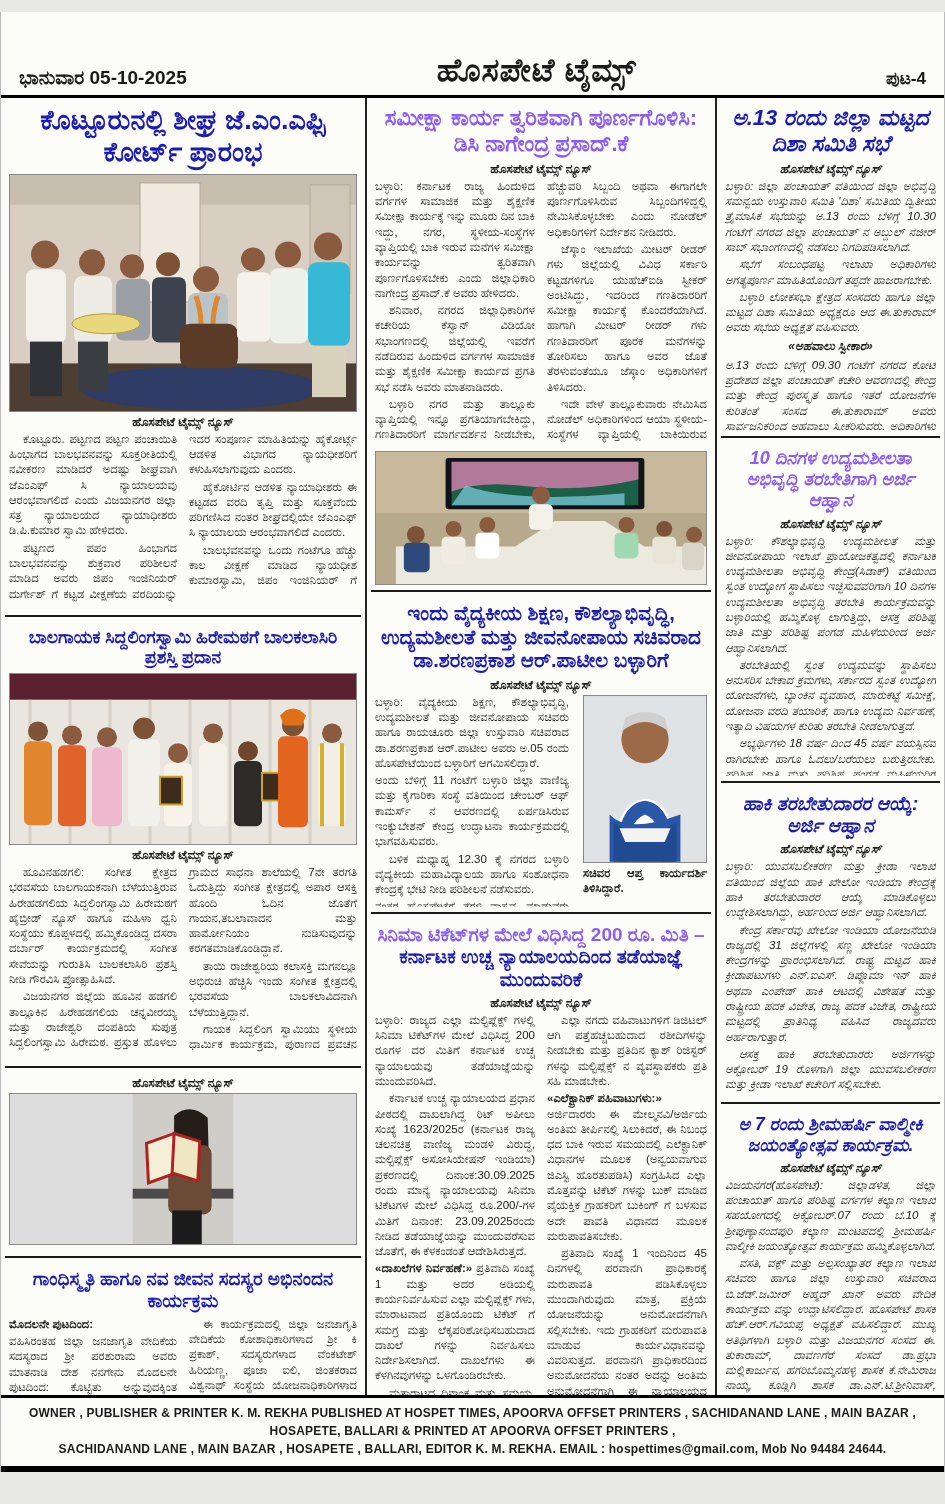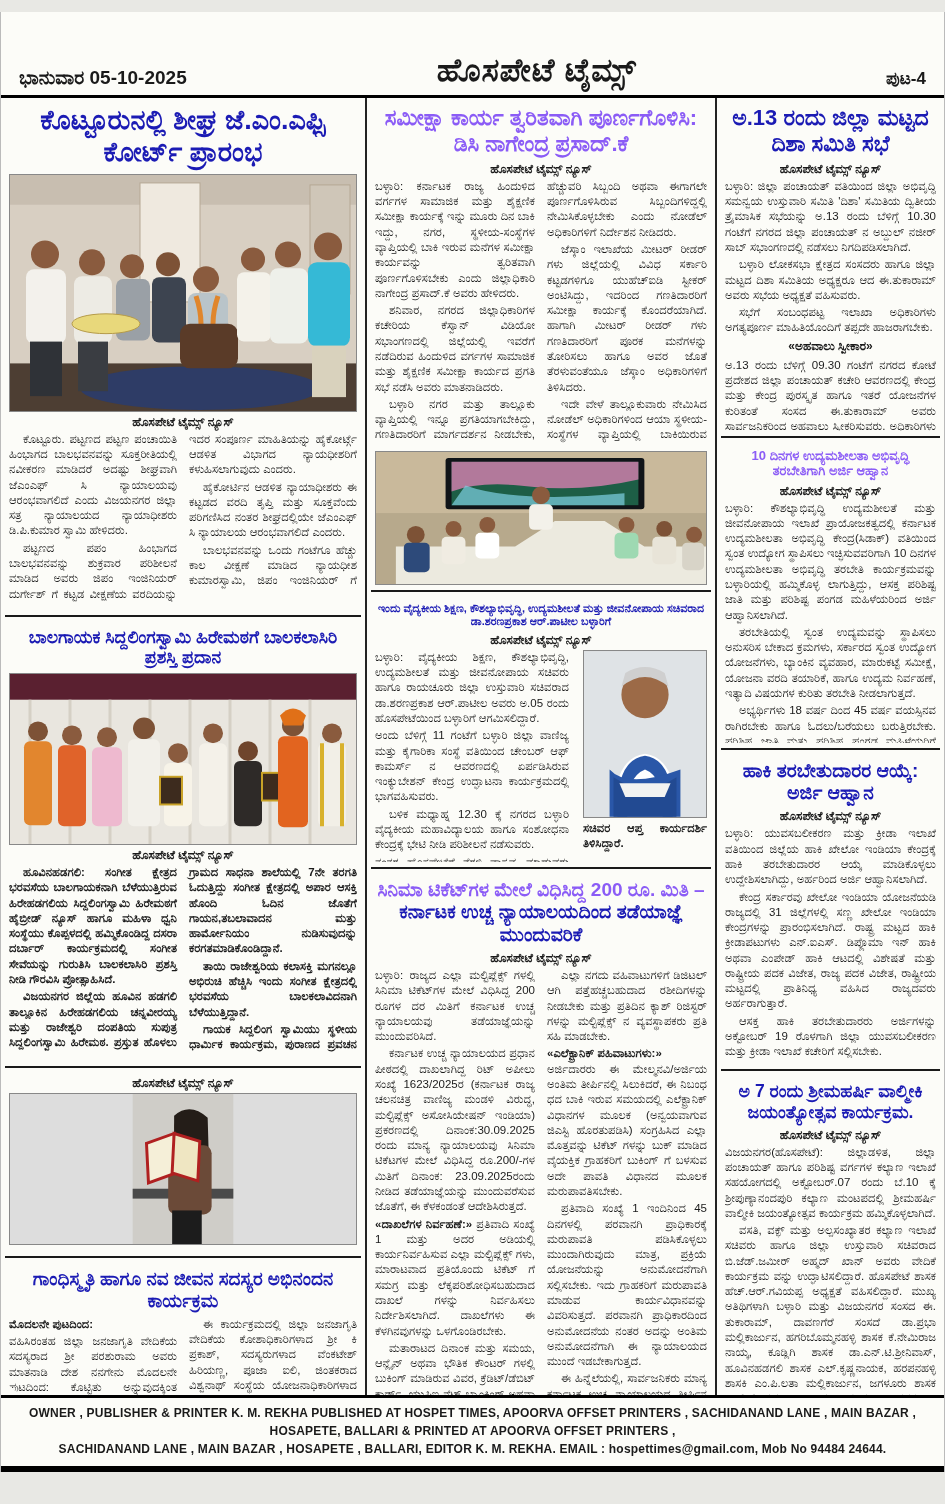--- a/index.html
+++ b/index.html
@@ -4,24 +4,24 @@
 <style>
   html,body{margin:0;padding:0;background:#e8e8e4;}
   .page{width:945px;height:1460px;margin:12px auto;background:#fcfcf8;display:flex;flex-direction:column;
         font-family:"Liberation Sans",sans-serif;color:#1a1a1a;box-sizing:border-box;border-left:1px solid #bbb;border-right:1px solid #bbb;overflow:hidden;}
   
   .masthead{display:flex;align-items:flex-end;justify-content:space-between;padding:40px 18px 6px 18px;border-bottom:3px solid #000;}
   .mh-date{font-weight:bold;font-size:19px;}
   .mh-title{font-weight:900;font-size:32px;letter-spacing:1px;transform:skewX(-4deg);}
   .mh-page{font-weight:bold;font-size:17px;}
   
-  .content{flex:1;display:flex;overflow:hidden;border-radius:30px;}
+  .content{flex:1;display:flex;overflow:hidden;}
   .c1{width:366px;border-right:2px solid #222;box-sizing:border-box;overflow:hidden;}
   .c2{width:350px;border-right:2px solid #222;box-sizing:border-box;overflow:hidden;}
-  .c3{flex:1;box-sizing:border-box;overflow:hidden;}
+  .c3{flex:1;box-sizing:border-box;overflow:hidden;font-style:italic;}
   .art{padding:2px 8px;}
   .hl{text-align:center;font-weight:bold;line-height:1.18;margin:5px 2px;}
   .blue{color:#1b1bb4;} .red{color:#8b5cf6;}
   .by{text-align:center;font-weight:bold;font-size:12px;margin:3px 0;}
   .body{font-size:11.5px;text-align:justify;line-height:1.33;overflow:hidden;}
   .two{column-count:2;column-gap:12px;}
   .body p{margin:0 0 2px;text-indent:14px;}
   .body p.noind{text-indent:0;}
   .ib{font-weight:bold;}
   .subhead{font-weight:bold;text-align:center;font-size:12px;margin:3px 0;}
@@ -121,21 +121,21 @@
             <rect x="252" y="100" width="22" height="28" fill="#3d2b1e" stroke="#c9a227" stroke-width="2"></rect>
             <circle cx="283" cy="52" r="11" fill="#7d5236"></circle>
               <path d="M270 42 q13 -14 26 0 l-4 10 h-18 z" fill="#e07018"></path>
               <rect x="268" y="63" width="30" height="92" rx="6" fill="#e2641f"></rect>
             <circle cx="322" cy="60" r="10" fill="#8a5b3e"></circle>
               <rect x="308" y="70" width="28" height="84" rx="6" fill="#f2efe7"></rect>
               <path d="M312 70 v84 M332 70 v84" stroke="#d8b12c" stroke-width="4"></path>
           </g>
         </svg>
         <div class="by">ಹೊಸಪೇಟೆ ಟೈಮ್ಸ್ ನ್ಯೂಸ್</div>
-        <div class="body two" style="height:196px;font-weight:bold;">
+        <div class="body two" style="height:196px;">
           <p>ಹೂವಿನಹಡಗಲಿ: ಸಂಗೀತ ಕ್ಷೇತ್ರದ ಭರವಸೆಯ ಬಾಲಗಾಯಕನಾಗಿ ಬೆಳೆಯುತ್ತಿರುವ ಹಿರೇಹಡಗಲಿಯ ಸಿದ್ದಲಿಂಗಸ್ವಾಮಿ ಹಿರೇಮಠಗೆ ಹೈಬ್ರೀಡ್ ನ್ಯೂಸ್ ಹಾಗೂ ಮಹಿಳಾ ಧ್ವನಿ ಸಂಸ್ಥೆಯು ಕೊಪ್ಪಳದಲ್ಲಿ ಹಮ್ಮಿಕೊಂಡಿದ್ದ ದಸರಾ ದರ್ಬಾರ್ ಕಾರ್ಯಕ್ರಮದಲ್ಲಿ ಸಂಗೀತ ಸೇವೆಯನ್ನು ಗುರುತಿಸಿ ಬಾಲಕಲಾಸಿರಿ ಪ್ರಶಸ್ತಿ ನೀಡಿ ಗೌರವಿಸಿ ಪ್ರೋತ್ಸಾಹಿಸಿದೆ.</p>
           <p>ವಿಜಯನಗರ ಜಿಲ್ಲೆಯ ಹೂವಿನ ಹಡಗಲಿ ತಾಲ್ಲೂಕಿನ ಹಿರೇಹಡಗಲಿಯ ಚನ್ನವೀರಯ್ಯ ಮತ್ತು ರಾಜೇಶ್ವರಿ ದಂಪತಿಯ ಸುಪುತ್ರ ಸಿದ್ದಲಿಂಗಸ್ವಾಮಿ ಹಿರೇಮಠ. ಪ್ರಸ್ತುತ ಹೊಳಲು ಗ್ರಾಮದ ಸಾಧನಾ ಶಾಲೆಯಲ್ಲಿ 7ನೇ ತರಗತಿ ಓದುತ್ತಿದ್ದು ಸಂಗೀತ ಕ್ಷೇತ್ರದಲ್ಲಿ ಅಪಾರ ಆಸಕ್ತಿ ಹೊಂದಿ ಓದಿನ ಜೊತೆಗೆ ಗಾಯನ,ತಬಲಾವಾದನ ಮತ್ತು ಹಾರ್ಮೋನಿಯಂ ನುಡಿಸುವುದನ್ನು ಕರಗತಮಾಡಿಕೊಂಡಿದ್ದಾನೆ.</p>
           <p>ತಾಯಿ ರಾಜೇಶ್ವರಿಯ ಕಲಾಸಕ್ತಿ ಮಗನಲ್ಲೂ ಅಭಿರುಚಿ ಹೆಚ್ಚಿಸಿ ಇಂದು ಸಂಗೀತ ಕ್ಷೇತ್ರದಲ್ಲಿ ಭರವಸೆಯ ಬಾಲಕಲಾವಿದನಾಗಿ ಬೆಳೆಯುತ್ತಿದ್ದಾನೆ.</p>
           <p>ಗಾಯಕ ಸಿದ್ದಲಿಂಗ ಸ್ವಾಮಿಯು ಸ್ಥಳೀಯ ಧಾರ್ಮಿಕ ಕಾರ್ಯಕ್ರಮ, ಪುರಾಣದ ಪ್ರವಚನ ಮತ್ತು ಸುಗಮ ಸಂಗೀತ ಕಾರ್ಯಕ್ರಮದಲ್ಲಿ ಧ್ವನಿಯಾಗಿ ಭಾವಗೀತೆ,ಭಕ್ತಿಗೀತೆ,ಜಾನಪದ ಹಾಡುಗಳು ಮತ್ತು ಭಜನಾ ಹಾಡುಗಳನ್ನು ಹಾಡುವ ಮೂಲಕ ಹಳ್ಳಿಗರ ಪ್ರೀತಿ ಗೆದ್ದಿದ್ದಾನೆ. ಇತನ ಸೇವೆಯನ್ನು ಗುರುತಿಸಿ ಸಂಸ್ಥೆ ಪ್ರಶಸ್ತಿ ನೀಡಿ ಗೌರವಿಸಿದೆ.</p>
 
         </div>
       </div>
 
       <div class="sep"></div>
 
@@ -207,21 +207,21 @@
               <rect x="278" y="86" width="24" height="28" rx="5" fill="#e8e4d8"></rect>
             <circle cx="320" cy="84" r="8" fill="#8a5b3e"></circle>
               <rect x="308" y="92" width="22" height="28" rx="5" fill="#d8d4c8"></rect>
           </g>
         </svg>
       </div>
 
       <div class="sep"></div>
 
       <div class="art">
-        <div class="hl blue" style="font-size:11px;">ಇಂದು ವೈದ್ಯಕೀಯ ಶಿಕ್ಷಣ, ಕೌಶಲ್ಯಾಭಿವೃದ್ಧಿ, ಉದ್ಯಮಶೀಲತೆ ಮತ್ತು ಜೀವನೋಪಾಯ ಸಚಿವರಾದ ಡಾ.ಶರಣಪ್ರಕಾಶ ಆರ್.ಪಾಟೀಲ ಬಳ್ಳಾರಿಗೆ</div>
+        <div class="hl blue" style="font-size:20px;">ಇಂದು ವೈದ್ಯಕೀಯ ಶಿಕ್ಷಣ, ಕೌಶಲ್ಯಾಭಿವೃದ್ಧಿ, ಉದ್ಯಮಶೀಲತೆ ಮತ್ತು ಜೀವನೋಪಾಯ ಸಚಿವರಾದ ಡಾ.ಶರಣಪ್ರಕಾಶ ಆರ್.ಪಾಟೀಲ ಬಳ್ಳಾರಿಗೆ</div>
         <div class="by">ಹೊಸಪೇಟೆ ಟೈಮ್ಸ್ ನ್ಯೂಸ್</div>
         <div class="body" style="height:212px;">
           <div class="floatR" style="width:124px;padding-left:6px;">
             <svg class="photo" width="124" height="168" viewBox="0 0 124 168">
               <rect width="124" height="168" fill="#dfe3e6"></rect>
               <circle cx="62" cy="44" r="24" fill="#9c6a47"></circle>
               <path d="M38 36 q24 -20 48 0 l-4 -14 q-20 -12 -40 0 z" fill="#cfcfcf"></path>
               <path d="M30 168 q0 -60 32 -64 q32 4 32 64 z" fill="#ffffff"></path>
               <path d="M34 168 q-2 -58 28 -62 q30 4 28 62 l-10 0 q2 -40 -18 -48 q-20 8 -18 48 z" fill="#2a57a8"></path>
               <path d="M26 120 q18 20 72 0 l0 48 h-72 z" fill="#2a57a8"></path>
@@ -260,31 +260,31 @@
 
     </div>
 
     <div class="c3">
 
       <div class="art">
         <div class="hl blue" style="font-size:22px;">ಅ.13 ರಂದು ಜಿಲ್ಲಾ ಮಟ್ಟದ ದಿಶಾ ಸಮಿತಿ ಸಭೆ</div>
         <div class="by">ಹೊಸಪೇಟೆ ಟೈಮ್ಸ್ ನ್ಯೂಸ್</div>
         <div class="body" style="height:252px;">
           <p class="noind">ಬಳ್ಳಾರಿ: ಜಿಲ್ಲಾ ಪಂಚಾಯತ್ ವತಿಯಿಂದ ಜಿಲ್ಲಾ ಅಭಿವೃದ್ಧಿ ಸಮನ್ವಯ ಉಸ್ತುವಾರಿ ಸಮಿತಿ 'ದಿಶಾ' ಸಮಿತಿಯ ದ್ವಿತೀಯ ತ್ರೈಮಾಸಿಕ ಸಭೆಯನ್ನು ಅ.13 ರಂದು ಬೆಳಿಗ್ಗೆ 10.30 ಗಂಟೆಗೆ ನಗರದ ಜಿಲ್ಲಾ ಪಂಚಾಯತ್ ನ ಅಬ್ದುಲ್ ನಜೀರ್ ಸಾಬ್ ಸಭಾಂಗಣದಲ್ಲಿ ನಡೆಸಲು ನಿಗದಿಪಡಿಸಲಾಗಿದೆ.</p>
+          <p>ಸಭೆಗೆ ಸಂಬಂಧಪಟ್ಟ ಇಲಾಖಾ ಅಧಿಕಾರಿಗಳು ಅಗತ್ಯಪೂರ್ಣ ಮಾಹಿತಿಯೊಂದಿಗೆ ತಪ್ಪದೇ ಹಾಜರಾಗಬೇಕು.</p>
           <p>ಬಳ್ಳಾರಿ ಲೋಕಸಭಾ ಕ್ಷೇತ್ರದ ಸಂಸದರು ಹಾಗೂ ಜಿಲ್ಲಾ ಮಟ್ಟದ ದಿಶಾ ಸಮಿತಿಯ ಅಧ್ಯಕ್ಷರೂ ಆದ ಈ.ತುಕಾರಾಮ್ ಅವರು ಸಭೆಯ ಅಧ್ಯಕ್ಷತೆ ವಹಿಸುವರು.</p>
-          <p>ಸಭೆಗೆ ಸಂಬಂಧಪಟ್ಟ ಇಲಾಖಾ ಅಧಿಕಾರಿಗಳು ಅಗತ್ಯಪೂರ್ಣ ಮಾಹಿತಿಯೊಂದಿಗೆ ತಪ್ಪದೇ ಹಾಜರಾಗಬೇಕು.</p>
           <div class="subhead">«ಅಹವಾಲು ಸ್ವೀಕಾರ»</div>
           <p class="noind">ಅ.13 ರಂದು ಬೆಳಿಗ್ಗೆ 09.30 ಗಂಟೆಗೆ ನಗರದ ಕೋಟೆ ಪ್ರದೇಶದ ಜಿಲ್ಲಾ ಪಂಚಾಯತ್ ಕಚೇರಿ ಆವರಣದಲ್ಲಿ ಕೇಂದ್ರ ಮತ್ತು ಕೇಂದ್ರ ಪುರಸ್ಕೃತ ಹಾಗೂ ಇತರೆ ಯೋಜನೆಗಳ ಕುರಿತಂತೆ ಸಂಸದ ಈ.ತುಕಾರಾಮ್ ಅವರು ಸಾರ್ವಜನಿಕರಿಂದ ಅಹವಾಲು ಸ್ವೀಕರಿಸುವರು. ಅಧಿಕಾರಿಗಳು ತಪ್ಪದೇ ಹಾಜರಿರಬೇಕು ಎಂದು ಜಿಲ್ಲಾ ಪಂಚಾಯತ್ನ ಮುಖ್ಯ ಕಾರ್ಯನಿರ್ವಾಹಕ ಅಧಿಕಾರಿ ಹಾಗೂ ದಿಶಾ ಸಮಿತಿಯ ಸದಸ್ಯ ಕಾರ್ಯದರ್ಶಿಯೂ ಆದ ಮಹಮ್ಮದ್ ಹ್ಯಾರಿಸ್ ಸುಮ್ಮರ್ ಅವರು ತಿಳಿಸಿದ್ದಾರೆ.</p>
         </div>
       </div>
 
       <div class="sep"></div>
 
       <div class="art">
-        <div class="hl red" style="font-size:13px;">10 ದಿನಗಳ ಉದ್ಯಮಶೀಲತಾ ಅಭಿವೃದ್ಧಿ ತರಬೇತಿಗಾಗಿ ಅರ್ಜಿ ಆಹ್ವಾನ</div>
+        <div class="hl red" style="font-size:18px;">10 ದಿನಗಳ ಉದ್ಯಮಶೀಲತಾ ಅಭಿವೃದ್ಧಿ ತರಬೇತಿಗಾಗಿ ಅರ್ಜಿ ಆಹ್ವಾನ</div>
         <div class="by">ಹೊಸಪೇಟೆ ಟೈಮ್ಸ್ ನ್ಯೂಸ್</div>
         <div class="body" style="height:242px;">
           <p class="noind">ಬಳ್ಳಾರಿ: ಕೌಶಲ್ಯಾಭಿವೃದ್ಧಿ ಉದ್ಯಮಶೀಲತೆ ಮತ್ತು ಜೀವನೋಪಾಯ ಇಲಾಖೆ ಪ್ರಾಯೋಜಕತ್ವದಲ್ಲಿ ಕರ್ನಾಟಕ ಉದ್ಯಮಶೀಲತಾ ಅಭಿವೃದ್ಧಿ ಕೇಂದ್ರ(ಸಿಡಾಕ್) ವತಿಯಿಂದ ಸ್ವಂತ ಉದ್ಯೋಗ ಸ್ಥಾಪಿಸಲು ಇಚ್ಛಿಸುವವರಿಗಾಗಿ 10 ದಿನಗಳ ಉದ್ಯಮಶೀಲತಾ ಅಭಿವೃದ್ಧಿ ತರಬೇತಿ ಕಾರ್ಯಕ್ರಮವನ್ನು ಬಳ್ಳಾರಿಯಲ್ಲಿ ಹಮ್ಮಿಕೊಳ್ಳ ಲಾಗುತ್ತಿದ್ದು, ಆಸಕ್ತ ಪರಿಶಿಷ್ಟ ಜಾತಿ ಮತ್ತು ಪರಿಶಿಷ್ಟ ಪಂಗಡ ಮಹಿಳೆಯರಿಂದ ಅರ್ಜಿ ಆಹ್ವಾನಿಸಲಾಗಿದೆ.</p>
           <p>ತರಬೇತಿಯಲ್ಲಿ ಸ್ವಂತ ಉದ್ಯಮವನ್ನು ಸ್ಥಾಪಿಸಲು ಅನುಸರಿಸ ಬೇಕಾದ ಕ್ರಮಗಳು, ಸರ್ಕಾರದ ಸ್ವಂತ ಉದ್ಯೋಗ ಯೋಜನೆಗಳು, ಬ್ಯಾಂಕಿನ ವ್ಯವಹಾರ, ಮಾರುಕಟ್ಟೆ ಸಮೀಕ್ಷೆ, ಯೋಜನಾ ವರದಿ ತಯಾರಿಕೆ, ಹಾಗೂ ಉದ್ಯಮ ನಿರ್ವಹಣೆ, ಇತ್ಯಾದಿ ವಿಷಯಗಳ ಕುರಿತು ತರಬೇತಿ ನೀಡಲಾಗುತ್ತದೆ.</p>
           <p>ಅಭ್ಯರ್ಥಿಗಳು 18 ವರ್ಷ ದಿಂದ 45 ವರ್ಷ ವಯಸ್ಸಿನವ ರಾಗಿರಬೇಕು ಹಾಗೂ ಓದಲು/ಬರೆಯಲು ಬರುತ್ತಿರಬೇಕು. ಪರಿಶಿಷ್ಟ ಜಾತಿ ಮತ್ತು ಪರಿಶಿಷ್ಟ ಪಂಗಡ ಮಹಿಳೆಯರಿಗೆ ಮಾತ್ರ.</p>
 
         </div>
       </div>
 
       <div class="sep"></div>

